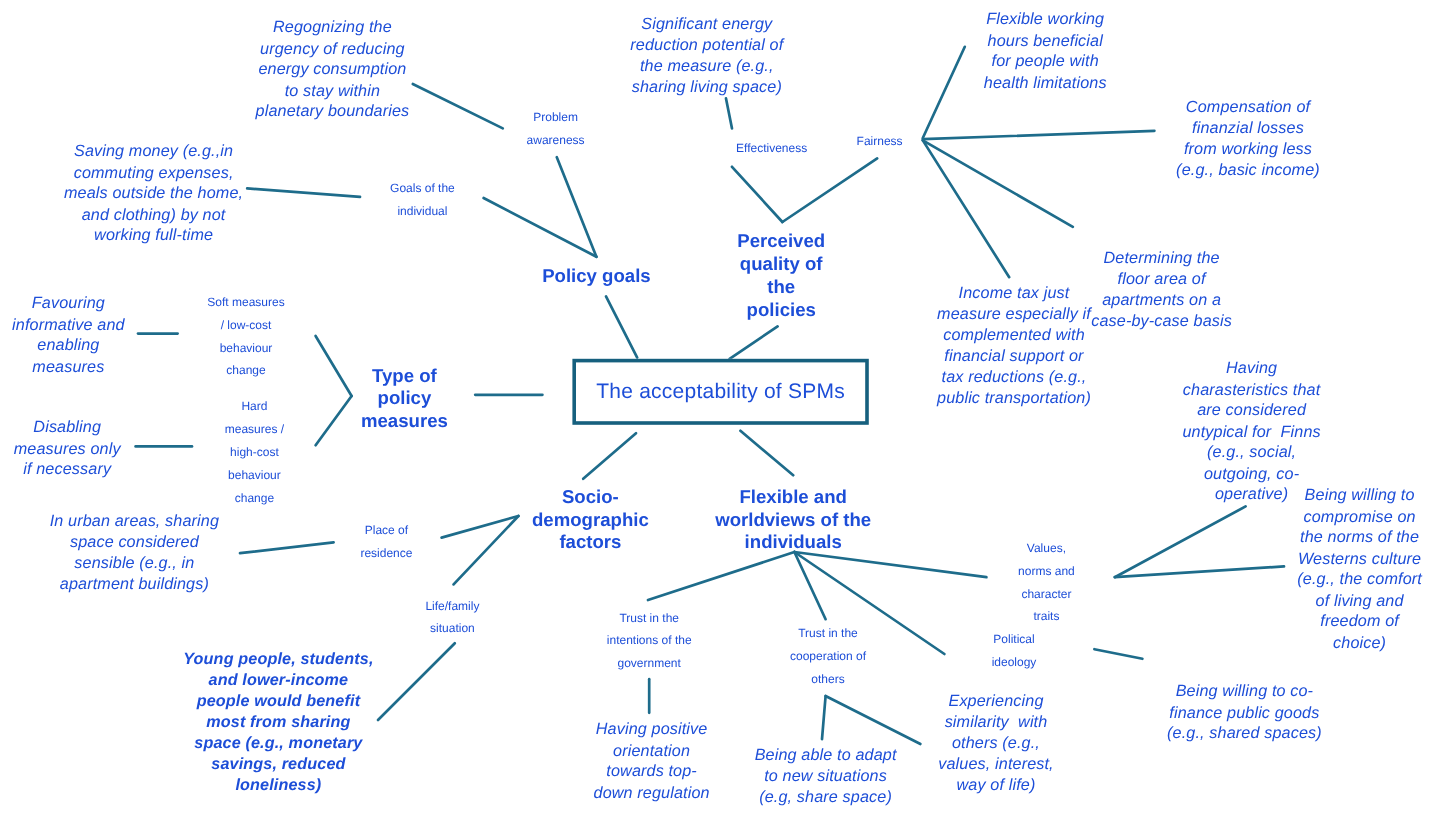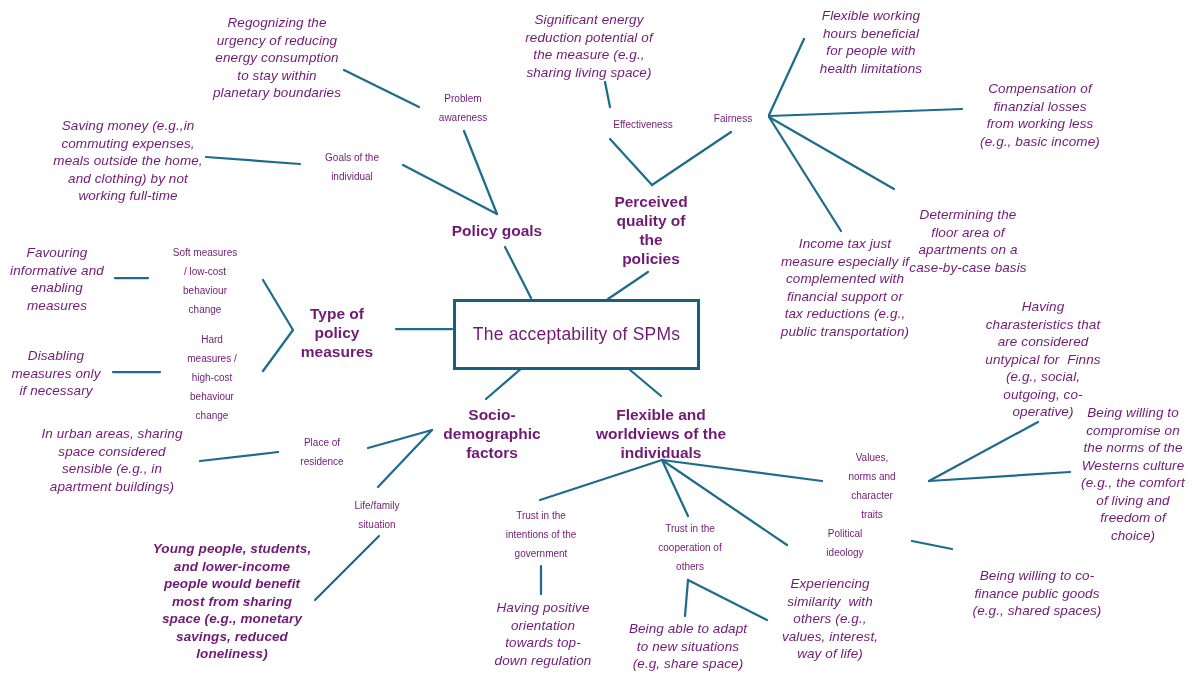--- a/index.html
+++ b/index.html
@@ -2,21 +2,21 @@
 <html><head>
 <meta charset="utf-8">
 <style>
   html, body { margin: 0; padding: 0; background: #ffffff; }
   .canvas {
     position: relative;
     width: 1200px;
     height: 679px;
     background: #ffffff;
     font-family: "Liberation Sans", "DejaVu Sans", sans-serif;
-    color: #701a75;
+    color: #1d4ed8;
     overflow: hidden;
   }
   .edges-layer {
     position: absolute;
     left: 0; top: 0;
     width: 1200px; height: 679px;
     z-index: 1;
   }
   .node {
     position: absolute;
@@ -281,16 +281,16 @@
         <div class="tline">of living and</div>
         <div class="tline">freedom of</div>
         <div class="tline">choice)</div>
       </div>
       <div class="node leaf" style="left: 1037px; top: 525px; margin-top: 42px;">
         <div class="tline">Being willing to co-</div>
         <div class="tline">finance public goods</div>
         <div class="tline">(e.g., shared spaces)</div>
       </div>
     </div>
-  <div class="root-box" id="root-box" style="left: 453px; top: 299px; width: 247px; height: 71px; border-color: rgb(22, 96, 126); text-align: center;">
+  <div class="root-box" id="root-box" style="left: 477px; top: 299px; width: 247px; height: 55px; border-color: rgb(22, 96, 126); text-align: center;">
     <span>The acceptability of SPMs</span>
   </div>
 </div>
 
 </body></html>

